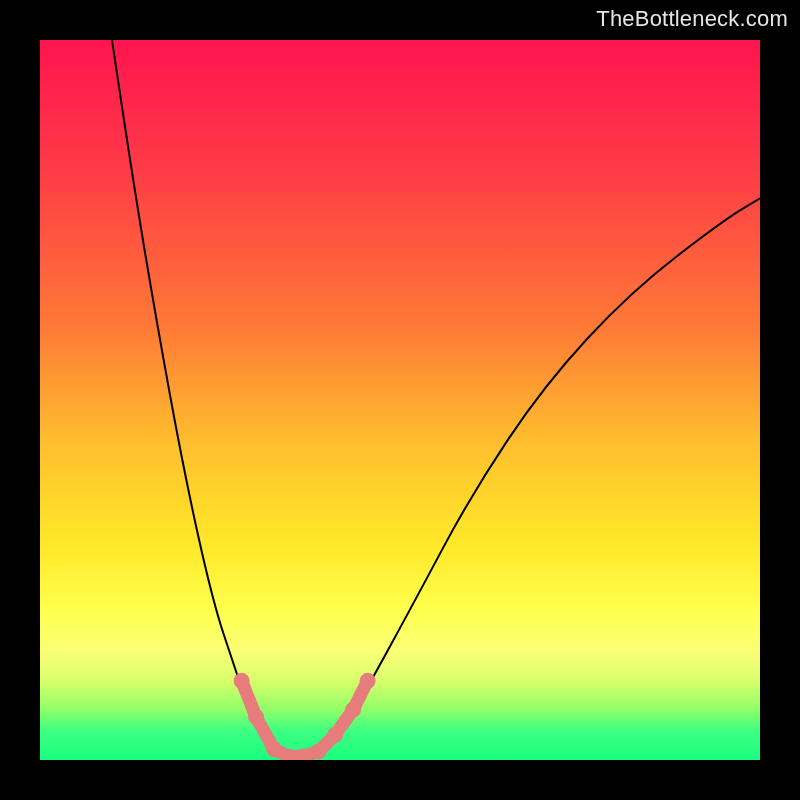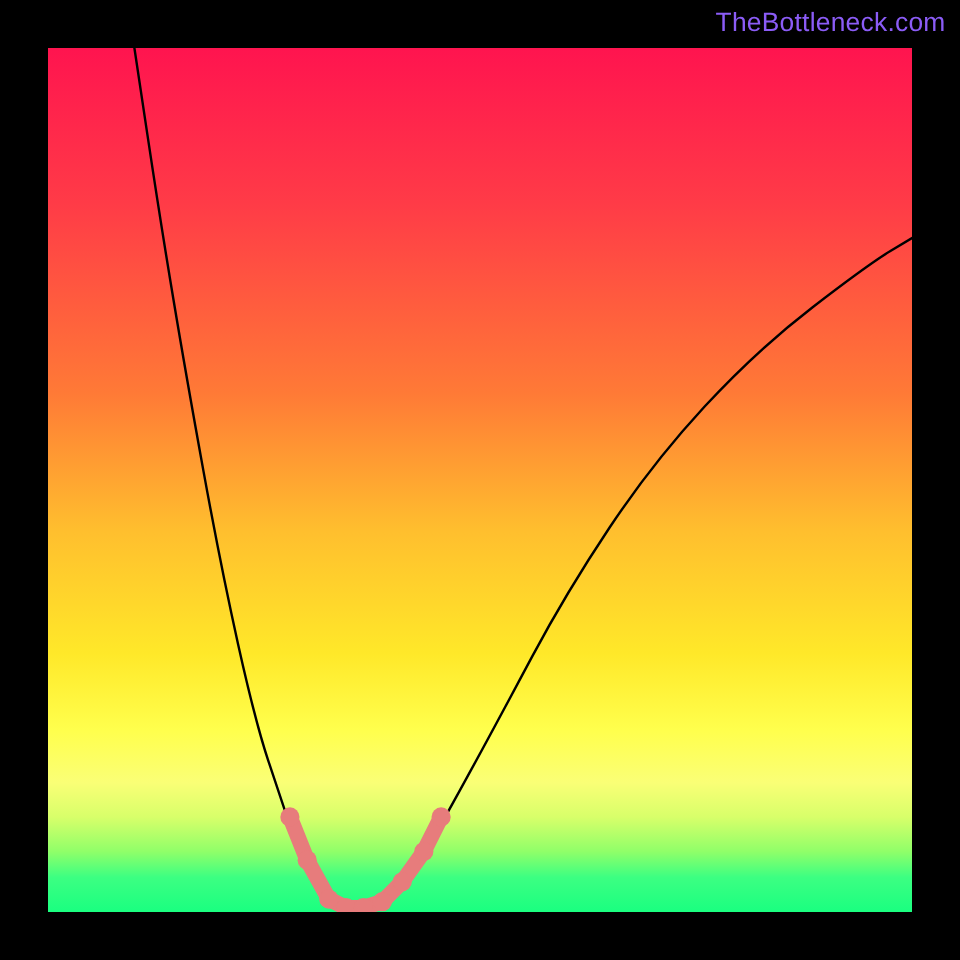--- a/index.html
+++ b/index.html
@@ -49,21 +49,21 @@
   .curve-svg {
     position: absolute;
     left: 0; top: 0;
     width: 100%;
     height: 100%;
   }
   .watermark {
     position: absolute;
     top: 6px;
     right: 12px;
-    color: #8b5cf6;
+    color: #e5e5e5;
     font-size: 22px;
     letter-spacing: 0.2px;
     user-select: none;
   }
 </style>
 </head>
 <body>
 
 <div class="chart-wrap">
 

